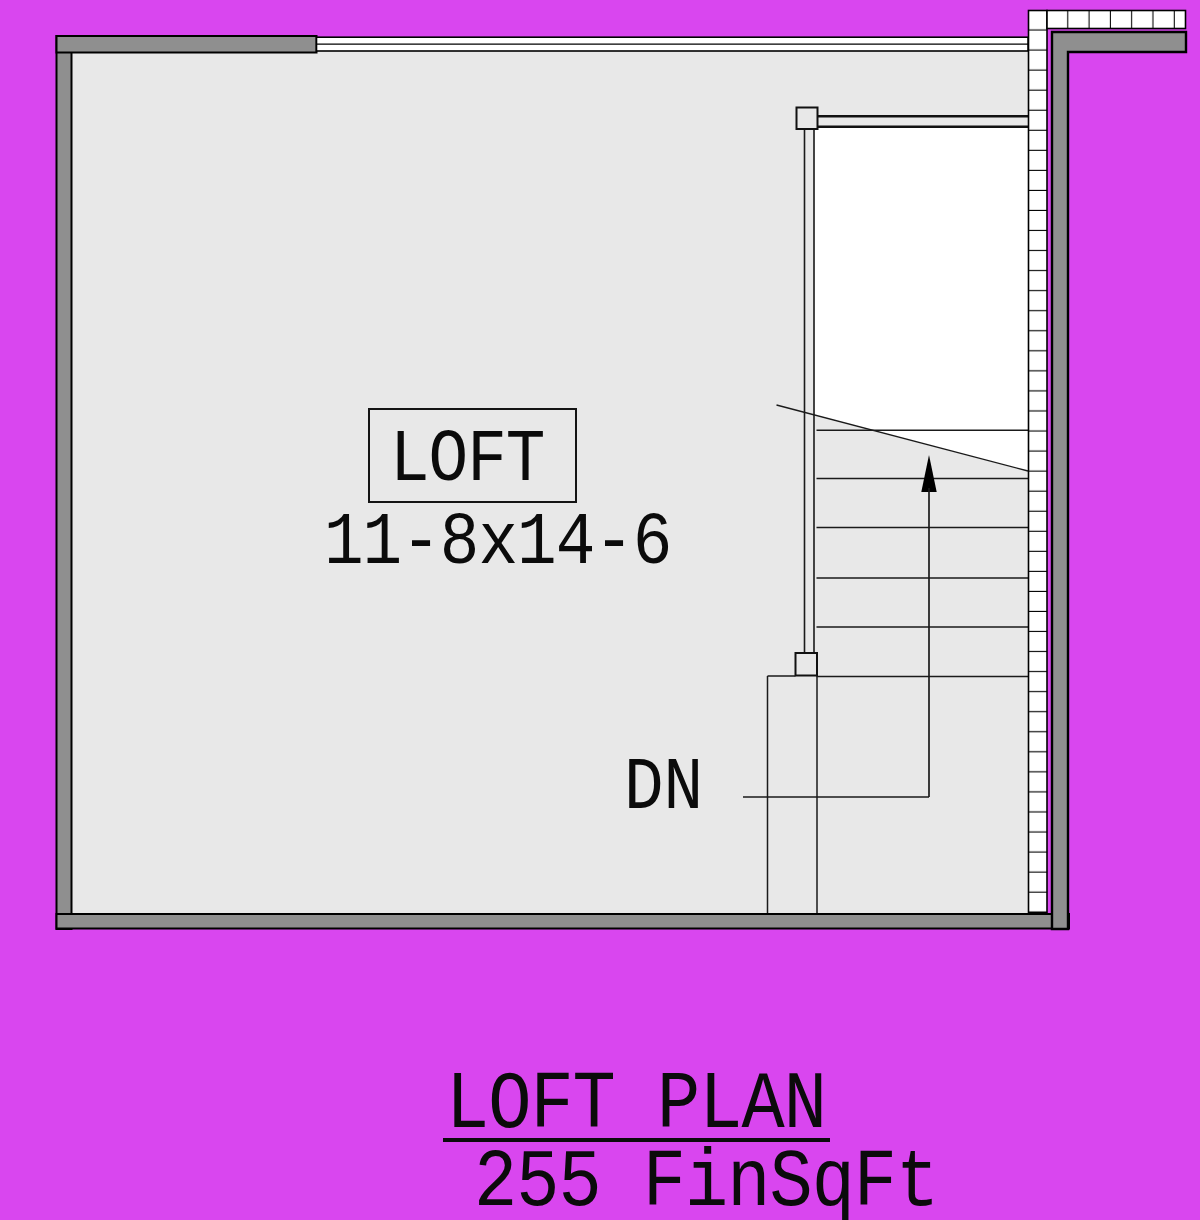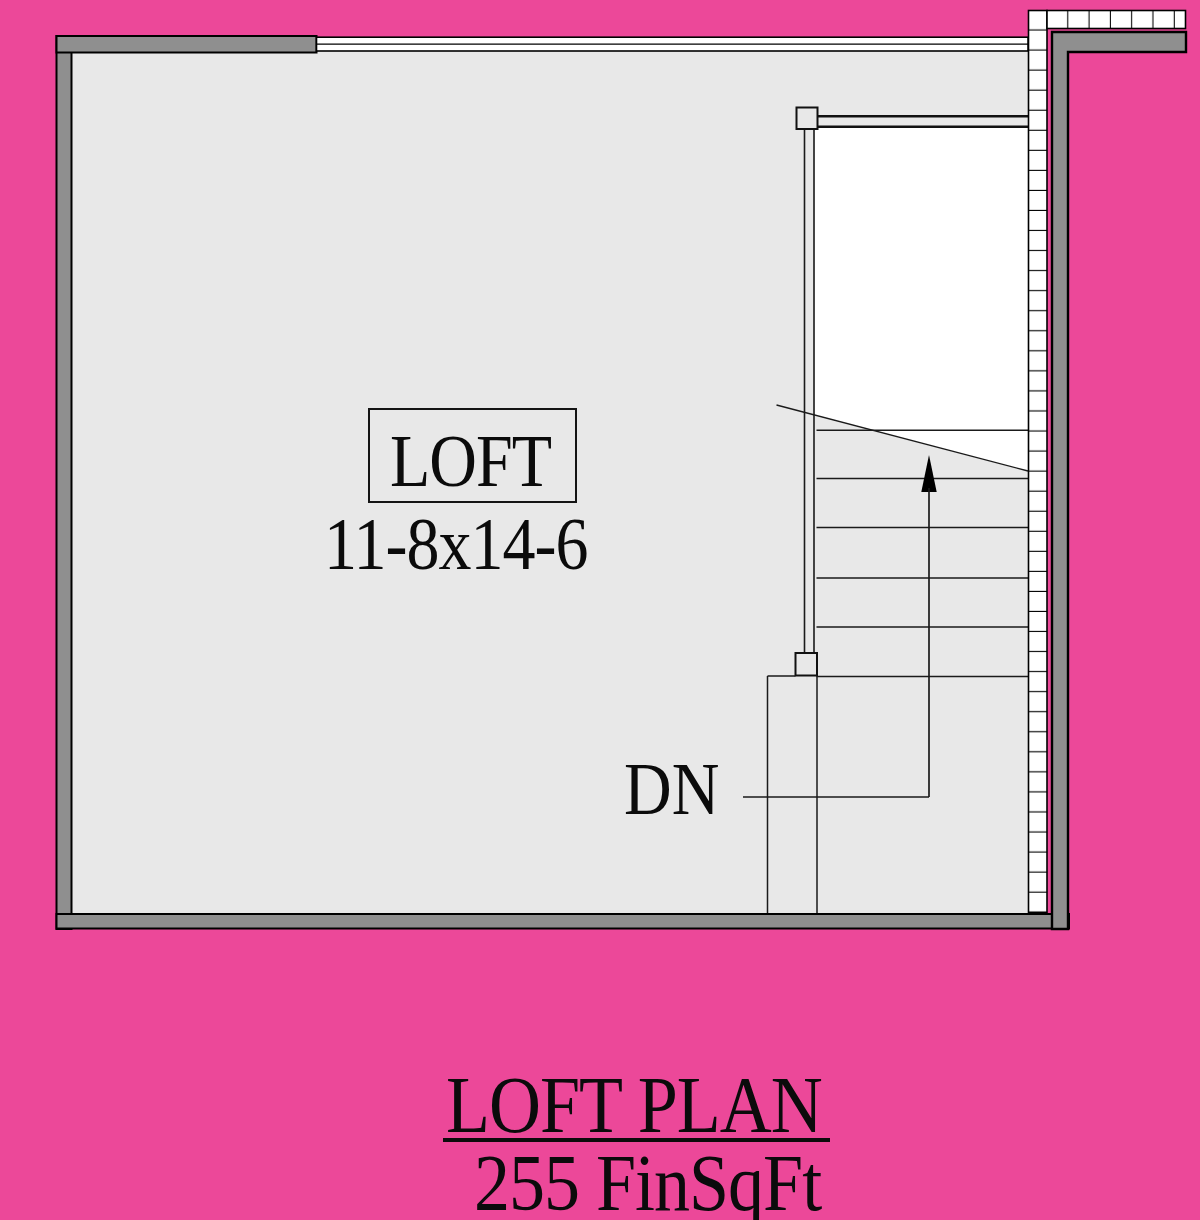--- a/index.html
+++ b/index.html
@@ -1,21 +1,21 @@
 <!DOCTYPE html>
 <html><head>
 <meta charset="utf-8">
 <style>
   html, body { margin: 0; padding: 0; background: #ffffff; }
   .canvas {
     position: relative;
     width: 1200px;
     height: 1220px;
-    background: #ec4899;
-    font-family: Liberation Serif, serif;
+    background: #d946ef;
+    font-family: Liberation Mono, monospace;
     overflow: hidden;
   }
   .plan-svg {
     position: absolute;
     left: 0; top: 0;
     width: 1200px; height: 1220px;
   }
   .label {
     position: absolute;
     white-space: nowrap;

